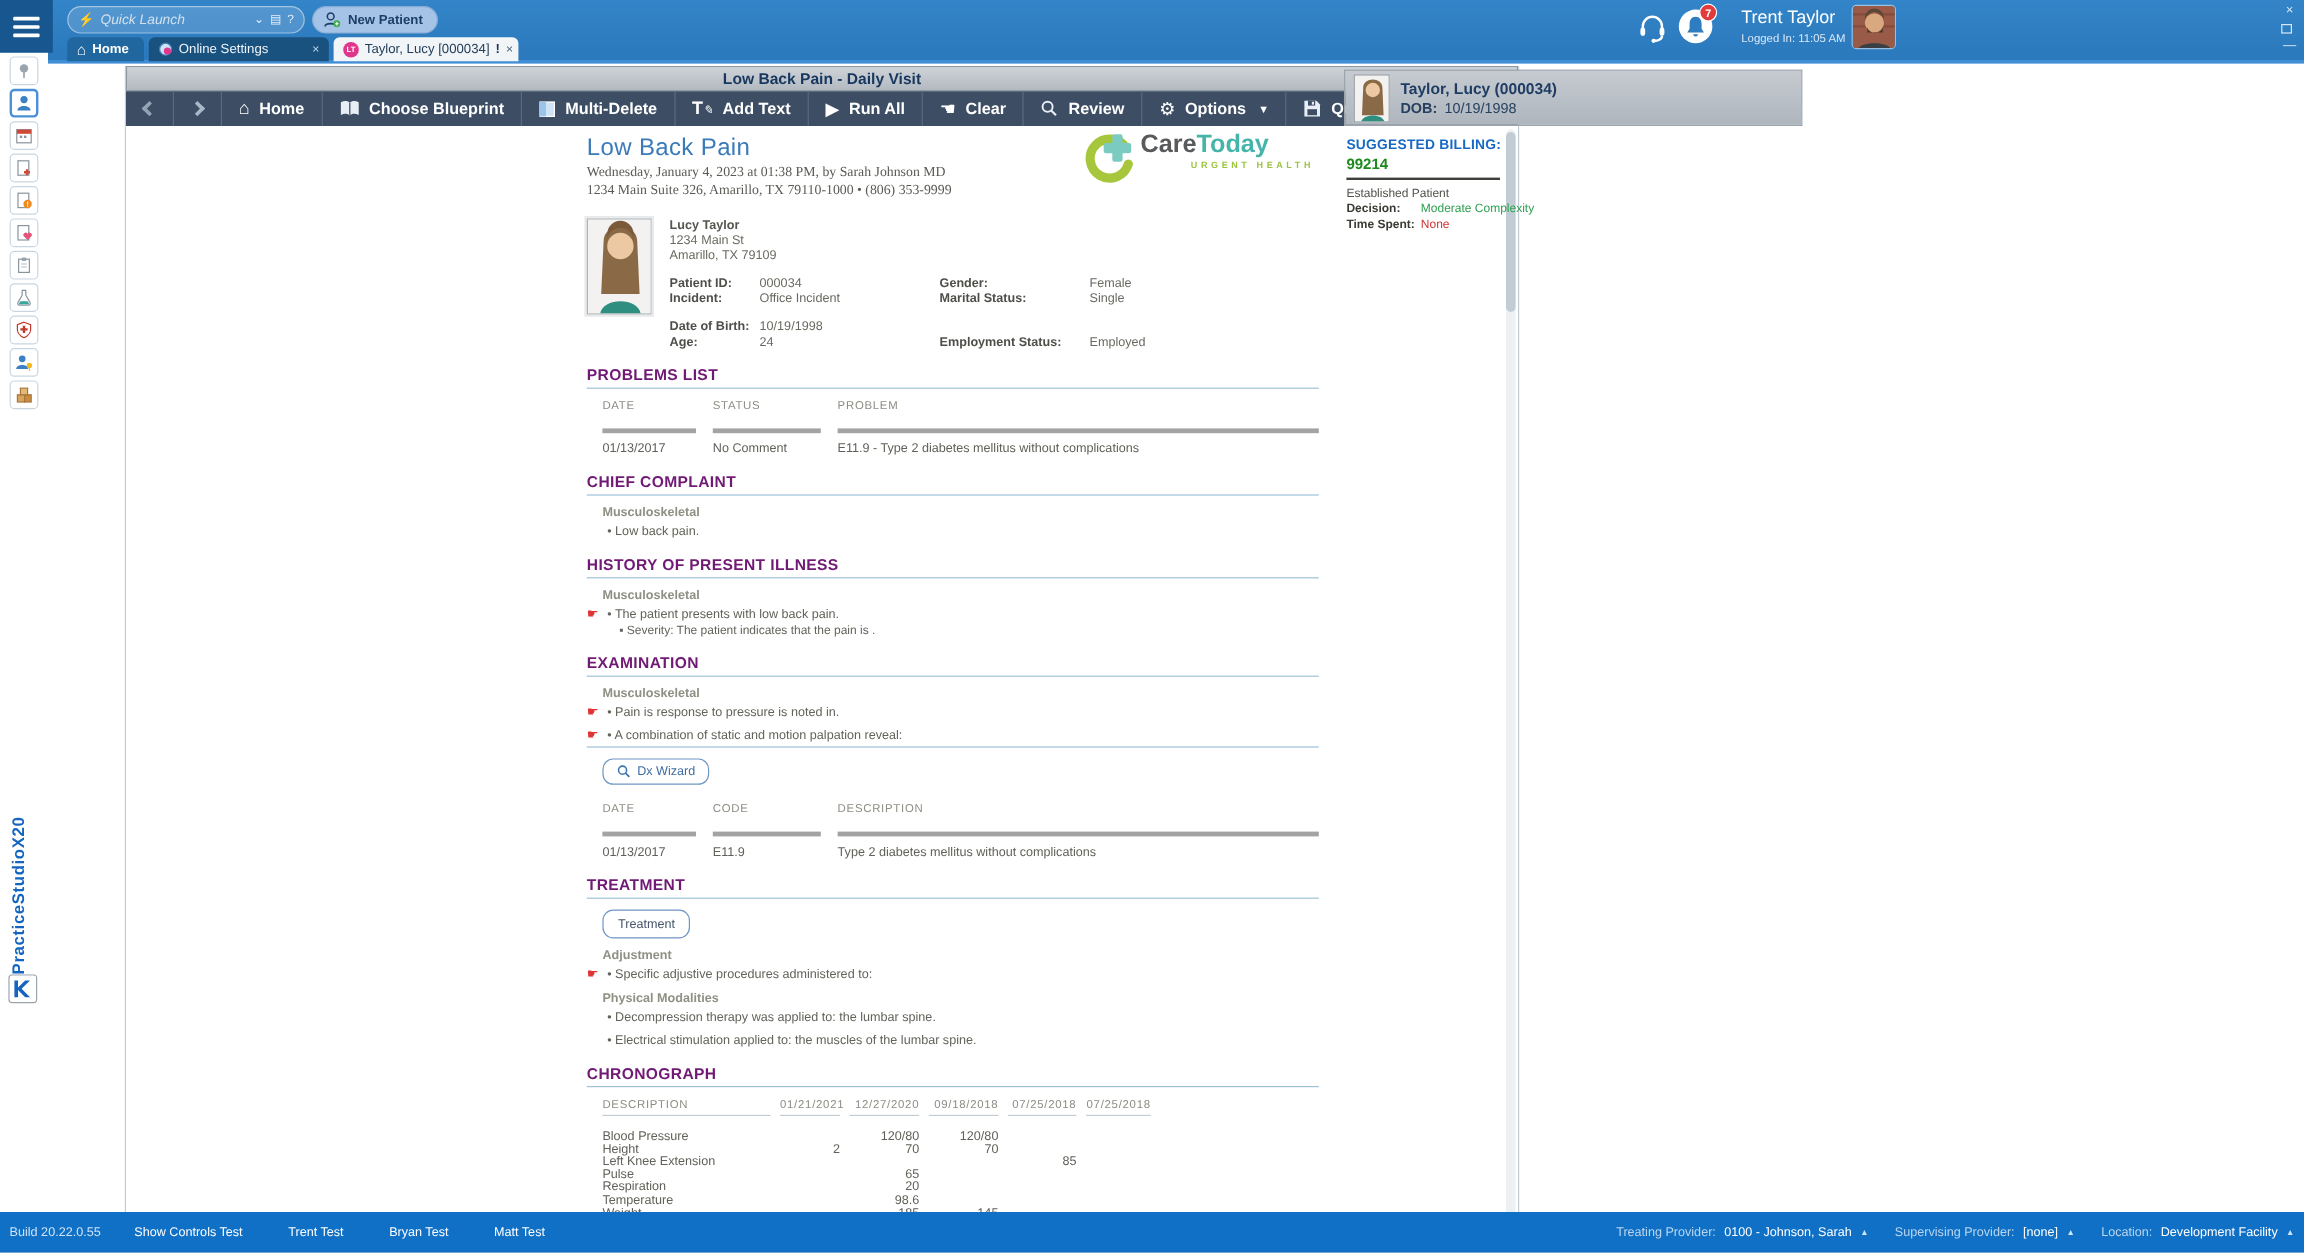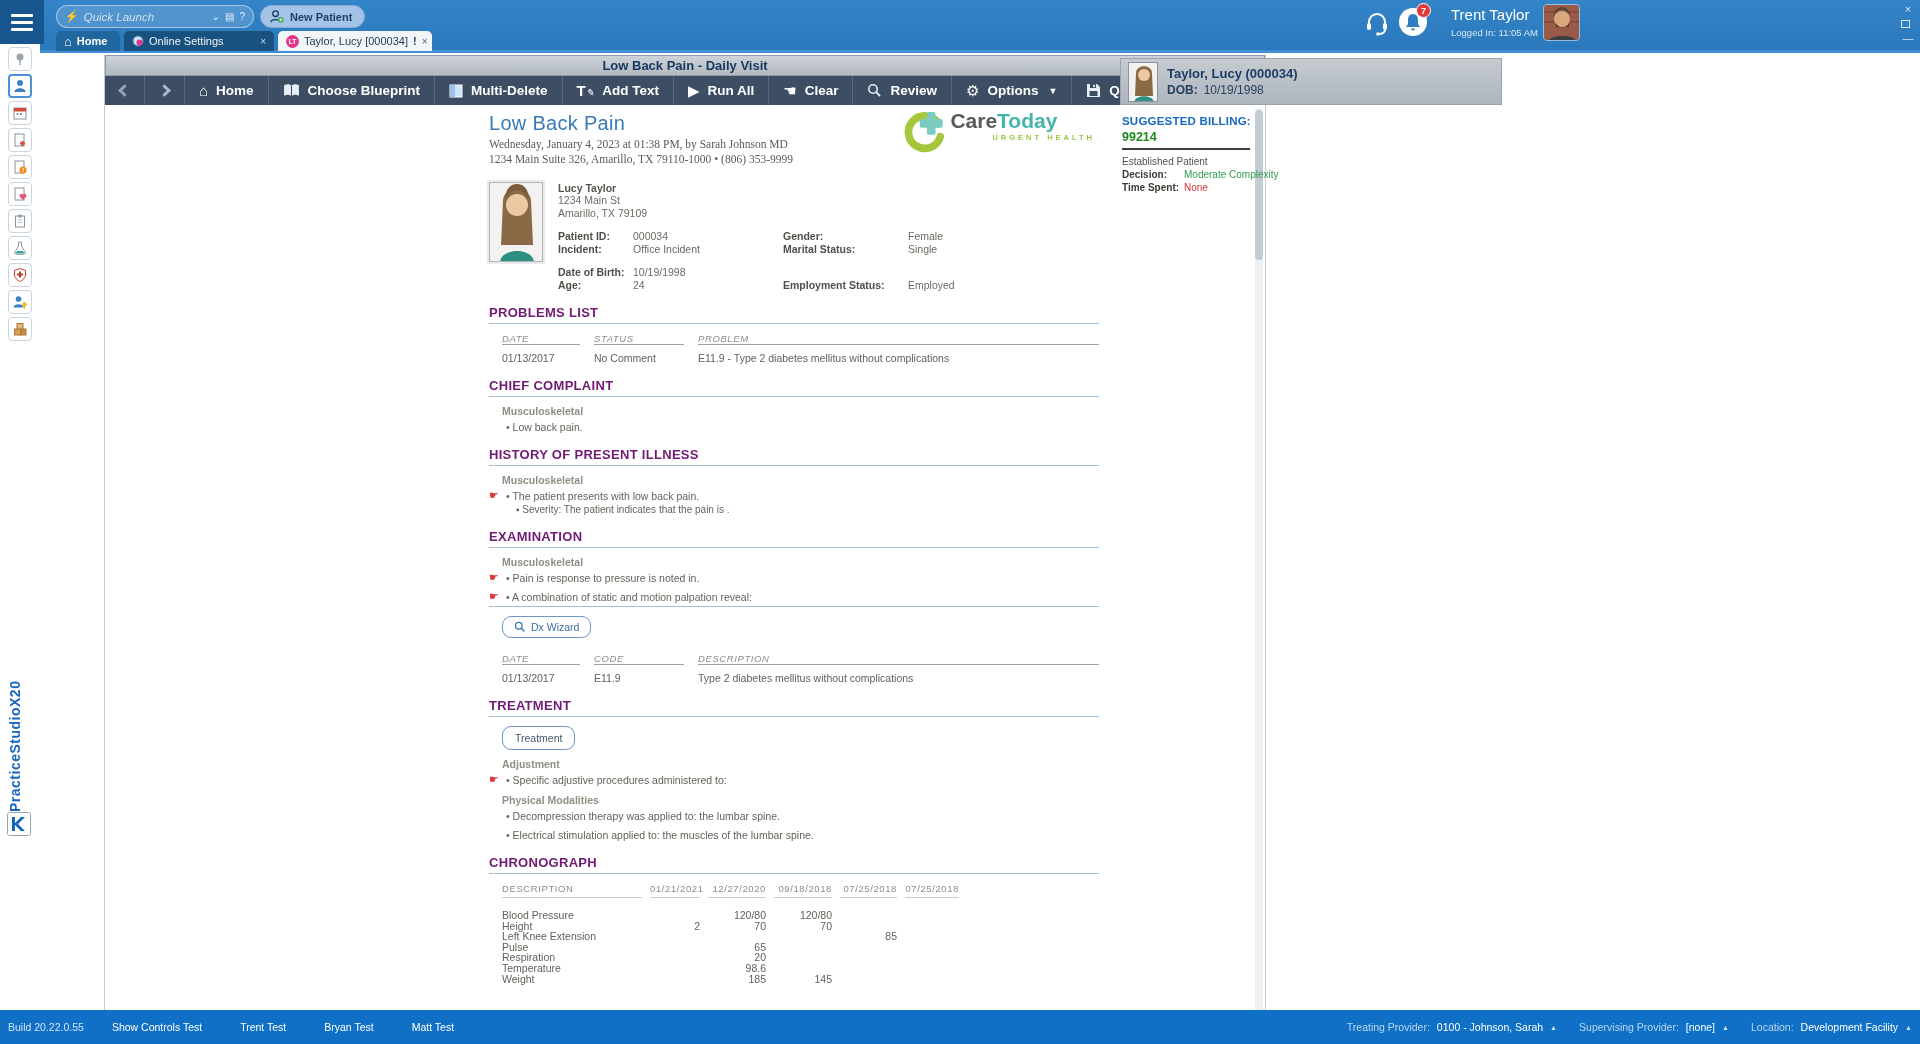--- a/index.html
+++ b/index.html
@@ -103,21 +103,21 @@
   .pt-grid { display:grid; grid-template-columns:75px 150px 125px auto; margin-top:10px; row-gap:1px; font-size:10.5px; }
   .pt-grid .lab { font-weight:bold; color:#4f4f4a; }
   .pt-grid .val { color:#6a6a62; }
   .pt-spacer { grid-column:1/-1; height:9px; }
 
   .sec-h { margin-top:14px; font-size:13px; font-weight:bold; color:#701a75; letter-spacing:.3px; }
   .sec-rule { border-top:1px solid #9fc2da; margin-top:3px; }
 
   .t3 { display:grid; grid-template-columns:78px 90px 1fr; column-gap:14px; padding-left:13px; font-size:10.5px; }
   .t3-head { margin-top:9px; font-size:9.5px; color:#8d8d85; letter-spacing:.6px; }
-  .t3-head span { border-bottom:1px solid #a3a3a3; padding-bottom:0;font-style:italic; }
+  .t3-head span { border-bottom:4px solid #a3a3a3; padding-bottom:13px; }
   .t3-row { margin-top:7px; color:#61615a; }
 
   .grp { margin:8px 0 0 13px; font-size:10.5px; font-weight:bold; color:#8f9083; }
   .bullet { margin:4px 0 0 17px; position:relative; font-size:10.5px; color:#63635b; }
   .bullet .hand { position:absolute; left:-17px; top:-1px; color:#e03434; font-size:11px; }
   .subbullet { margin:2px 0 0 27px; font-size:10px; color:#63635b; }
   .sp6 { height:6px; } .sp3 { height:3px; }
 
   .doc-btn { display:inline-flex; align-items:center; gap:5px; margin:9px 0 0 13px; border:1.5px solid #7096c4;
              border-radius:9px; padding:4px 11px; font-size:10.5px; color:#3f6da3; background:#fff; cursor:pointer; }

